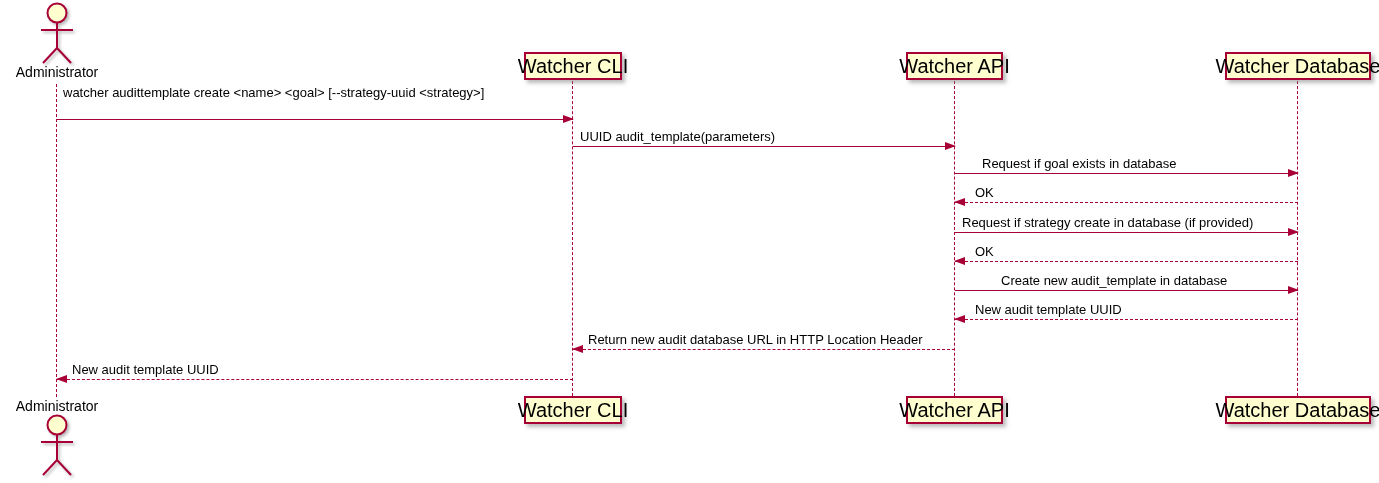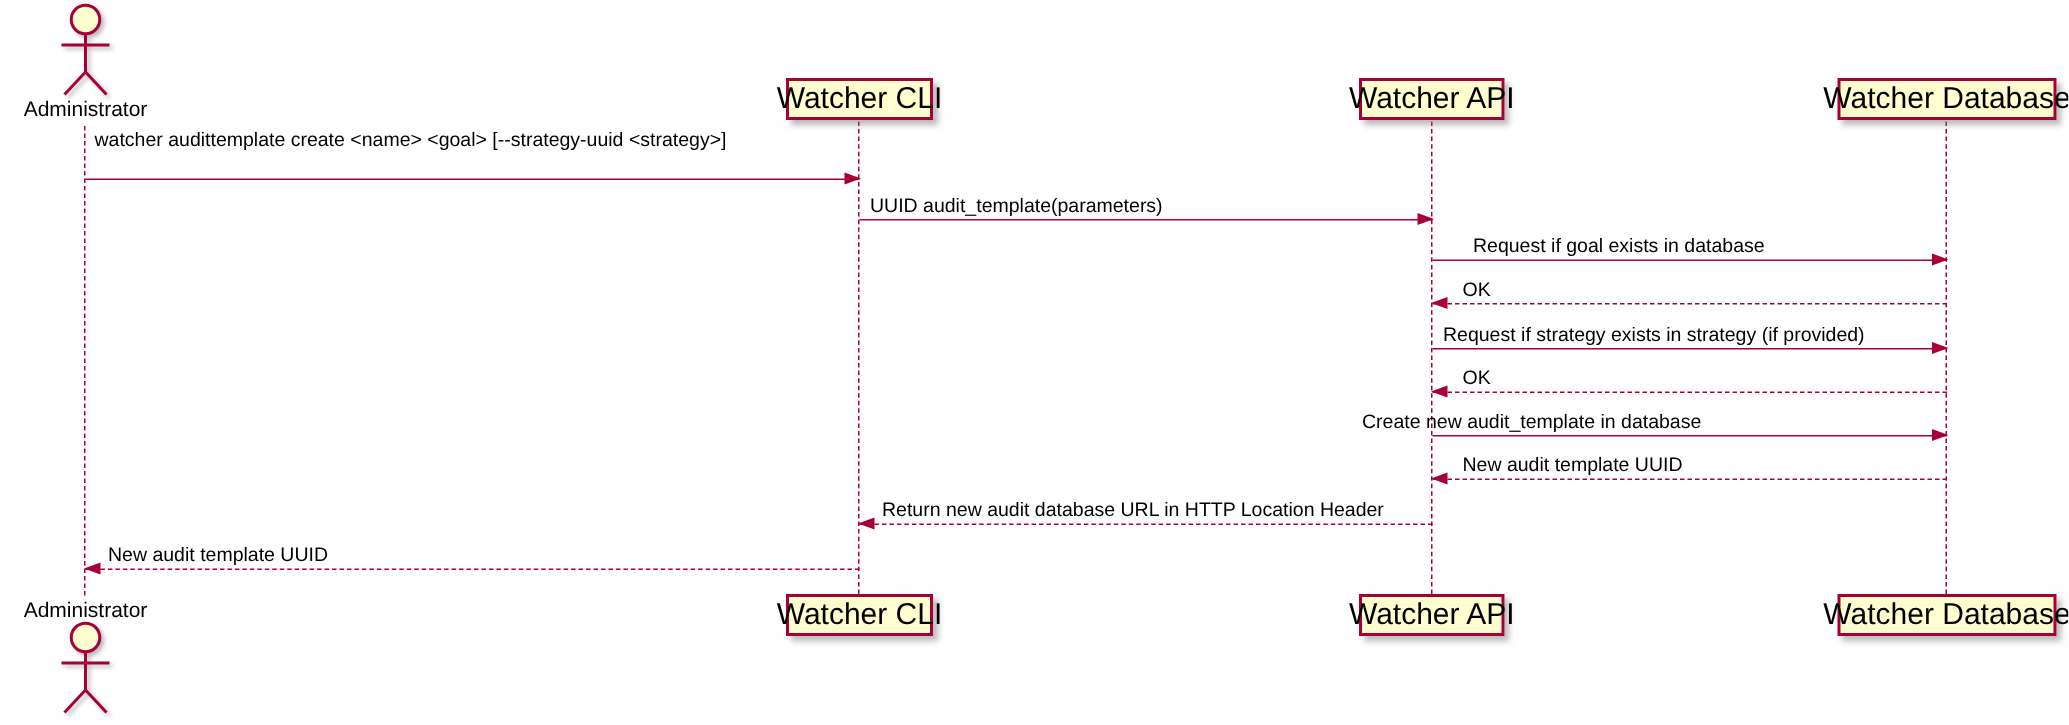--- a/index.html
+++ b/index.html
@@ -92,33 +92,33 @@
     <div class="line"></div>
     <div class="head"></div>
   </div>
 
   <div class="msg-label" style="left:975px;top:185px;">OK</div>
   <div class="arrow dashed dir-left" style="left:955px;top:202px;width:343px;">
     <div class="line"></div>
     <div class="head"></div>
   </div>
 
-  <div class="msg-label" style="left:962px;top:215px;">Request if strategy exists in strategy (if provided)</div>
+  <div class="msg-label" style="left:962px;top:215px;">Request if strategy create in database (if provided)</div>
   <div class="arrow dir-right" style="left:955px;top:232px;width:343px;">
     <div class="line"></div>
     <div class="head"></div>
   </div>
 
   <div class="msg-label" style="left:975px;top:244px;">OK</div>
   <div class="arrow dashed dir-left" style="left:955px;top:261px;width:343px;">
     <div class="line"></div>
     <div class="head"></div>
   </div>
 
-  <div class="msg-label" style="left:908px;top:273px;text-align:right;">Create new audit_template in database</div>
+  <div class="msg-label" style="left:1001px;top:273px;text-align:right;">Create new audit_template in database</div>
   <div class="arrow dir-right" style="left:955px;top:290px;width:343px;">
     <div class="line"></div>
     <div class="head"></div>
   </div>
 
   <div class="msg-label" style="left:975px;top:302px;">New audit template UUID</div>
   <div class="arrow dashed dir-left" style="left:955px;top:319px;width:343px;">
     <div class="line"></div>
     <div class="head"></div>
   </div>

